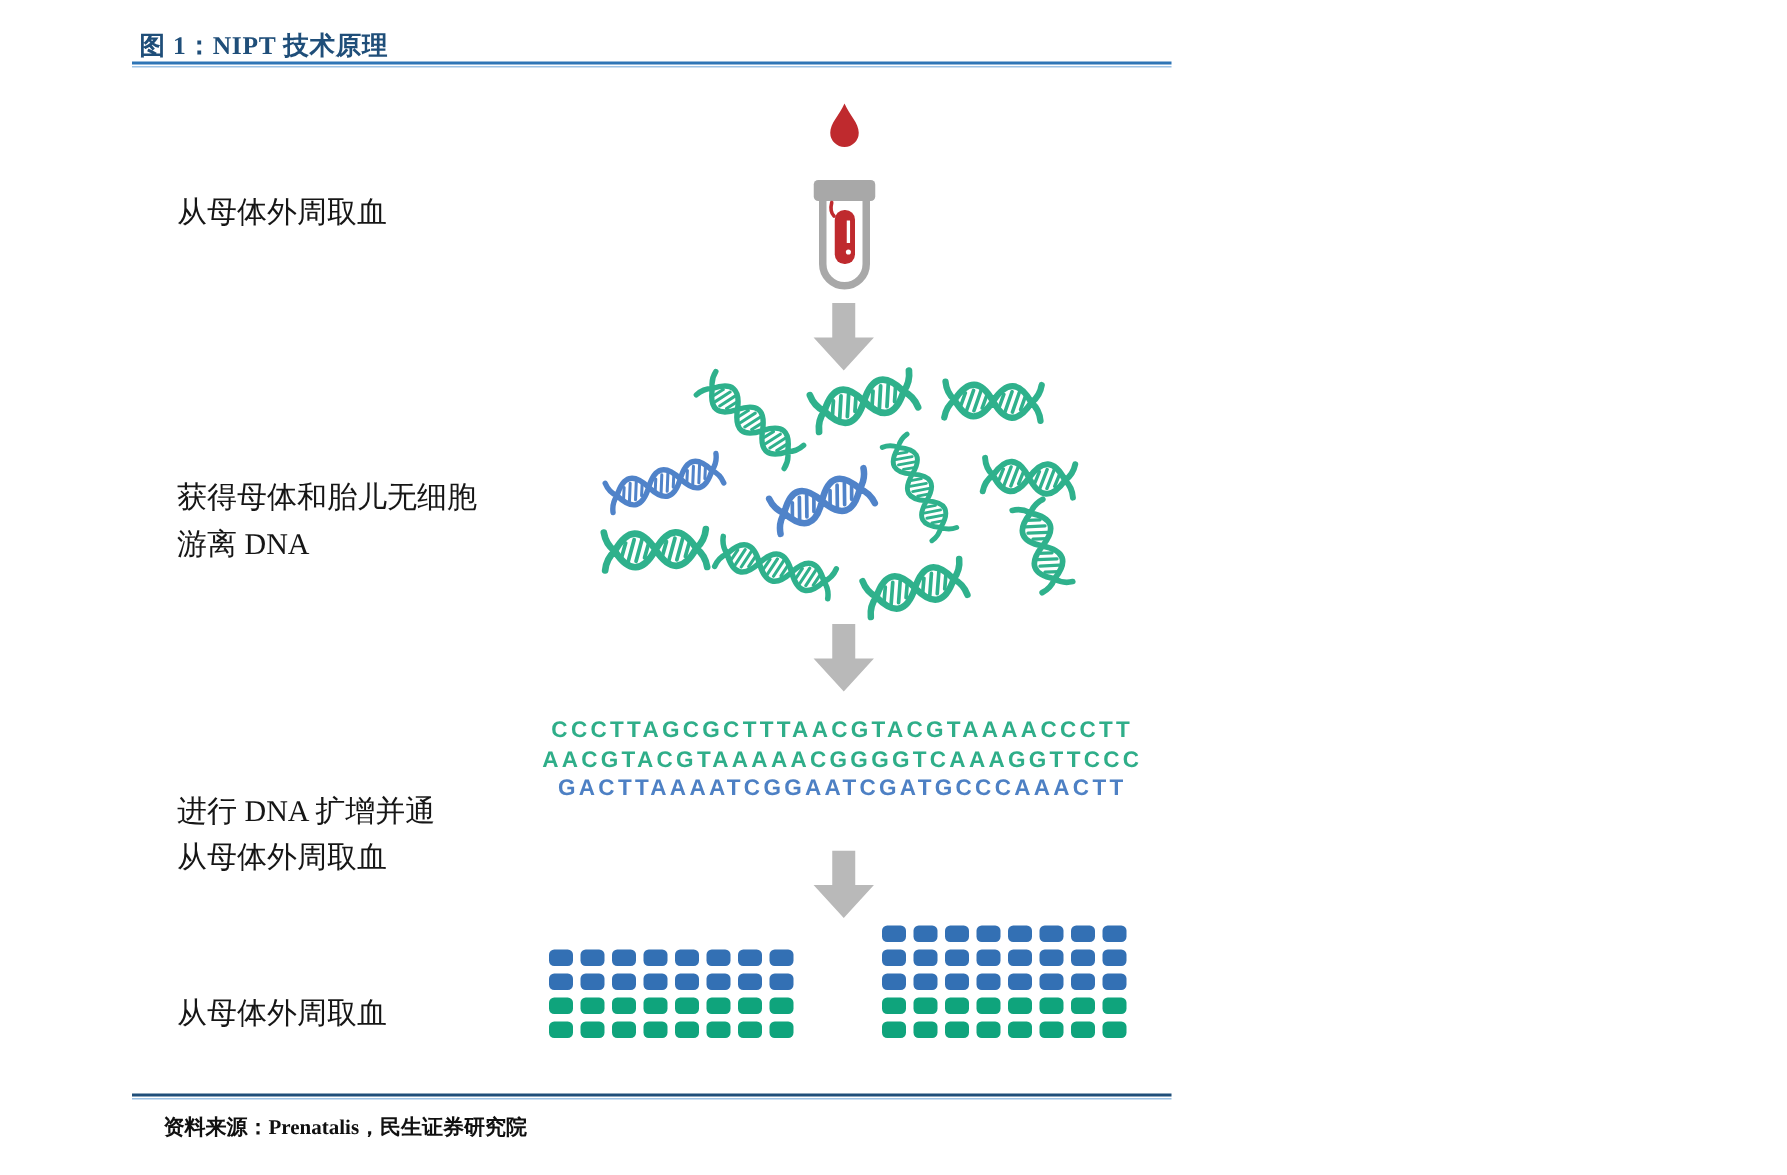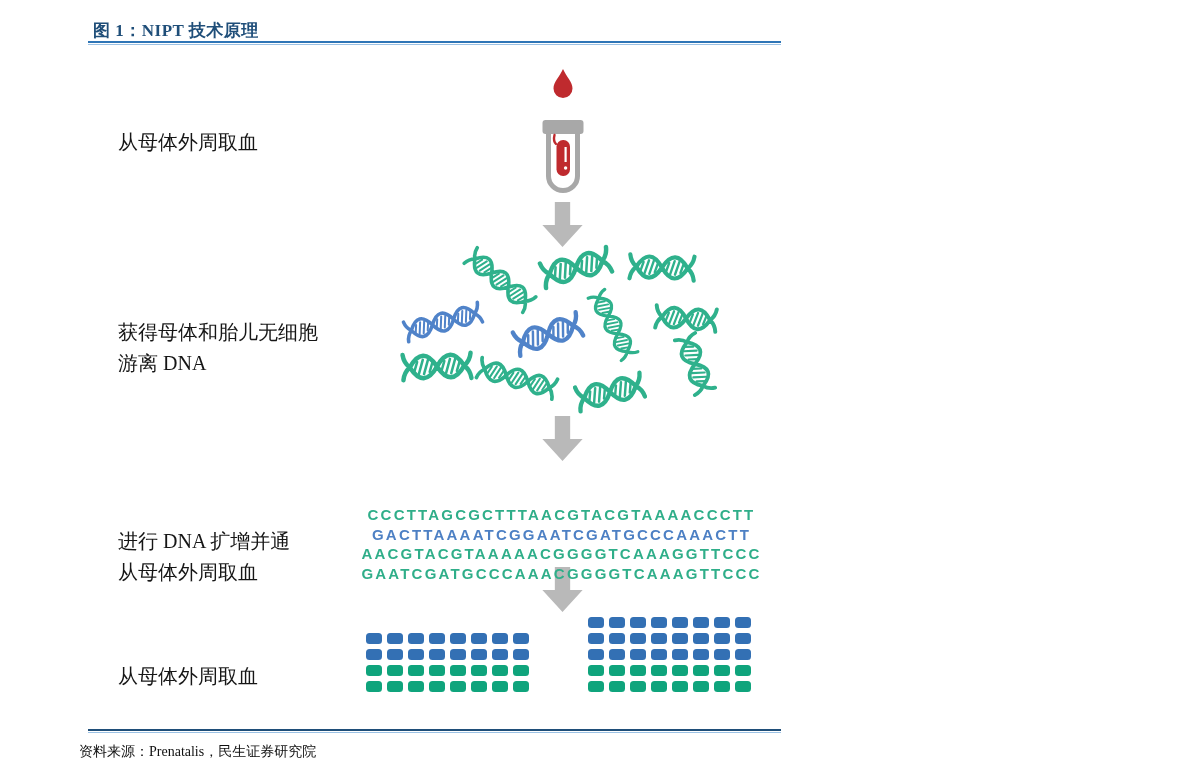--- a/index.html
+++ b/index.html
@@ -22,21 +22,21 @@
   .arrow polygon{fill:var(--arrow-gray);}
   #dna-cluster{position:absolute;inset:0;pointer-events:none;}
   .dna{position:absolute;overflow:visible;}
   .seq{position:absolute;left:340px;top:477px;width:443px;text-align:center;
        font-family:"Liberation Sans","DejaVu Sans",sans-serif;font-weight:bold;
        font-size:15px;letter-spacing:2.2px;line-height:19.5px;white-space:nowrap;}
   .pill-grid{position:absolute;display:grid;gap:5px;}
   .pill{width:16px;height:11px;border-radius:3.5px;display:block;}
   .pill-blue{background:var(--pill-blue);}
   .pill-green{background:var(--pill-green);}
-  .source{position:absolute;left:79px;top:743px;font-size:14px;color:#101010;white-space:nowrap;}
+  .source{position:absolute;left:109px;top:743px;font-size:14px;color:#101010;white-space:nowrap;font-weight:bold;}
 </style>
 </head>
 <body>
 
 <div class="page">
 
   <div class="fig-title">图 1：NIPT 技术原理</div>
   <div class="rule rule-top"></div>
 
   <div class="step-label" style="top:127px">
@@ -115,24 +115,23 @@
         <path d="M8,18 Q22,-5 36,18 Q22,41 8,18 M36,18 Q50,-5 64,18 Q50,41 36,18 M8,18 Q2,13 1,5 M8,18 Q2,23 1,31 M64,18 Q70,13 71,5 M64,18 Q70,23 71,31" fill="none" stroke="#2fb18c" stroke-width="4.6" stroke-linecap="round"></path>
         <path d="M12.3,23.3 L15.7,12.7 M17.0,25.4 L21.6,10.6 M22.4,25.4 L27.0,10.6 M28.3,23.3 L31.7,12.7 M40.3,23.3 L43.7,12.7 M45.0,25.4 L49.6,10.6 M50.4,25.4 L55.0,10.6 M56.3,23.3 L59.7,12.7 " fill="none" stroke="#2fb18c" stroke-width="2.6" stroke-linecap="round"></path>
       </svg>
       <svg viewBox="0 0 72 36" class="dna" style="left: 665px; top: 349px; width: 60px; height: 30px; transform: rotate(70deg);">
         <path d="M8,18 Q22,-5 36,18 Q22,41 8,18 M36,18 Q50,-5 64,18 Q50,41 36,18 M8,18 Q2,13 1,5 M8,18 Q2,23 1,31 M64,18 Q70,13 71,5 M64,18 Q70,23 71,31" fill="none" stroke="#2fb18c" stroke-width="4.6" stroke-linecap="round"></path>
         <path d="M12.3,23.3 L15.7,12.7 M17.0,25.4 L21.6,10.6 M22.4,25.4 L27.0,10.6 M28.3,23.3 L31.7,12.7 M40.3,23.3 L43.7,12.7 M45.0,25.4 L49.6,10.6 M50.4,25.4 L55.0,10.6 M56.3,23.3 L59.7,12.7 " fill="none" stroke="#2fb18c" stroke-width="2.6" stroke-linecap="round"></path>
       </svg>
     </div>
 
   <div class="seq">
-      <div style="color: rgb(47, 174, 137); margin-top: 28px;">CCCTTAGCGCTTTAACGTACGTAAAACCCTT</div>
+      <div style="color: rgb(47, 174, 137);">CCCTTAGCGCTTTAACGTACGTAAAACCCTT</div>
+      <div style="color: rgb(47, 174, 137);">AACGTACGTAAAAACGGGGTCAAAGGTTCCC</div>
       <div style="color: rgb(77, 128, 196);">GACTTAAAATCGGAATCGATGCCCAAACTT</div>
-      <div style="color: rgb(47, 174, 137);">AACGTACGTAAAAACGGGGTCAAAGGTTCCC</div>
-      <div style="color: rgb(47, 174, 137);">GAATCGATGCCCAAACGGGGTCAAAGTTCCC</div>
     </div>
 
   <div id="grids">
       <div class="pill-grid" style="left: 366px; top: 633px; grid-template-columns: repeat(8, 16px);">
         <span class="pill pill-blue"></span>
         <span class="pill pill-blue"></span>
         <span class="pill pill-blue"></span>
         <span class="pill pill-blue"></span>
         <span class="pill pill-blue"></span>
         <span class="pill pill-blue"></span>

